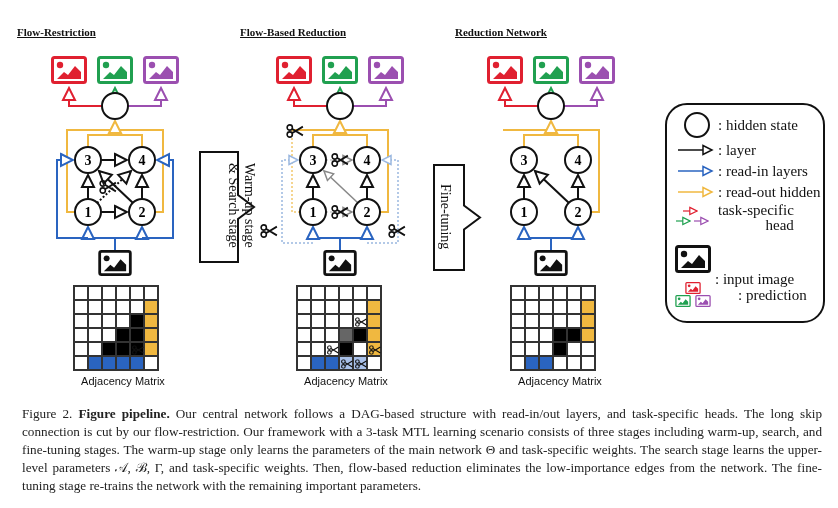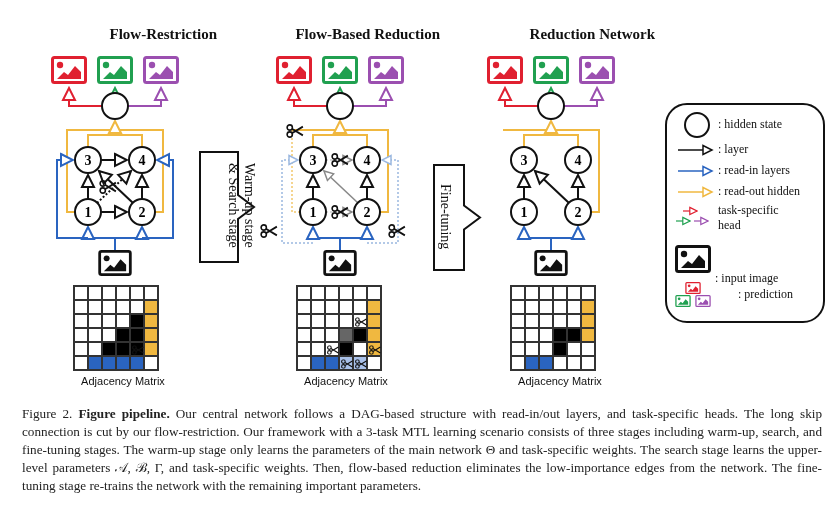--- a/index.html
+++ b/index.html
@@ -1,22 +1,22 @@
 <!DOCTYPE html>
 <html><head>
 <meta charset="utf-8">
 <style>
   html, body { margin:0; padding:0; background:#fff; }
   body { width:838px; height:508px; position:relative; overflow:hidden; font-family:"Liberation Serif", serif; color:#111; }
-  .panel-title { position:absolute; font-weight:bold; font-size:15px; text-align:right; width:200px; }
+  .panel-title { position:absolute; font-weight:bold; font-size:11px; text-align:left; width:200px;text-decoration:underline; }
   svg { position:absolute; left:0; top:0; }
   .caption { position:absolute; left:22px; top:405px; width:800px; font-size:13.2px; line-height:18px; text-align:justify; color:#222; }
   .caption b { font-weight:bold; }
   .stage-label { position:absolute; font-size:14px; writing-mode:vertical-rl; text-align:center; line-height:16px; }
-  .legend-text { position:absolute; font-size:12px;font-family:Liberation Serif, serif; }
+  .legend-text { position:absolute; font-size:15px;font-family:Liberation Serif, serif; }
   .matrix-label { position:absolute; font-size:11px; font-family:"Liberation Sans", sans-serif; text-align:center; width:120px; }
   .mat { position:absolute; display:grid; grid-template-columns:repeat(6,14px); grid-template-rows:repeat(6,14px); border:1px solid #333; }
   .cell { border:0.5px solid #333; box-sizing:border-box; position:relative; font-size:11px; line-height:13px; text-align:center; }
 </style>
 </head>
 <body>
 
 <div class="panel-title" style="left:17px;top:26px;">Flow-Restriction</div>
 <div class="panel-title" style="left:240px;top:26px;">Flow-Based Reduction</div>
 <div class="panel-title" style="left:455px;top:26px;">Reduction Network</div>
@@ -331,21 +331,21 @@
   </div>
 <div class="matrix-label" style="left:63px;top:375px;">Adjacency Matrix</div>
 <div class="matrix-label" style="left:286px;top:375px;">Adjacency Matrix</div>
 <div class="matrix-label" style="left:500px;top:375px;">Adjacency Matrix</div>
 
 <div style="position:absolute;left:665px;top:103px;width:160px;height:220px;border:2.5px solid #111;border-radius:22px;box-sizing:border-box;"></div>
 <div class="legend-text" style="left:718px;top:117px;">: hidden state</div>
 <div class="legend-text" style="left:718px;top:142px;">: layer</div>
 <div class="legend-text" style="left:718px;top:163px;">: read-in layers</div>
 <div class="legend-text" style="left:718px;top:184px;">: read-out hidden</div>
-<div class="legend-text" style="left:718px;top:203px;line-height:15px;">
+<div class="legend-text" style="left:718px;top:203px;line-height:15px;text-align:right;">
   <span>task-specific</span><br>
   <span>head</span>
 </div>
 <div class="legend-text" style="left:715px;top:251px;margin-top:20px;">: input image</div>
 <div class="legend-text" style="left:738px;top:287px;">: prediction</div>
 
 <div class="caption">
   <span>Figure 2.</span>
   <b>Figure pipeline.</b>
   <span>Our central network follows a DAG-based structure with read-in/out layers, and task-specific heads. The long skip connection is cut by our flow-restriction. Our framework with a 3-task MTL learning scenario consists of three stages including warm-up, search, and fine-tuning stages. The warm-up stage only learns the parameters of the main network Θ and task-specific weights. The search stage learns the upper-level parameters 𝒜, ℬ, Γ, and task-specific weights. Then, flow-based reduction eliminates the low-importance edges from the network. The fine-tuning stage re-trains the network with the remaining important parameters.</span>

